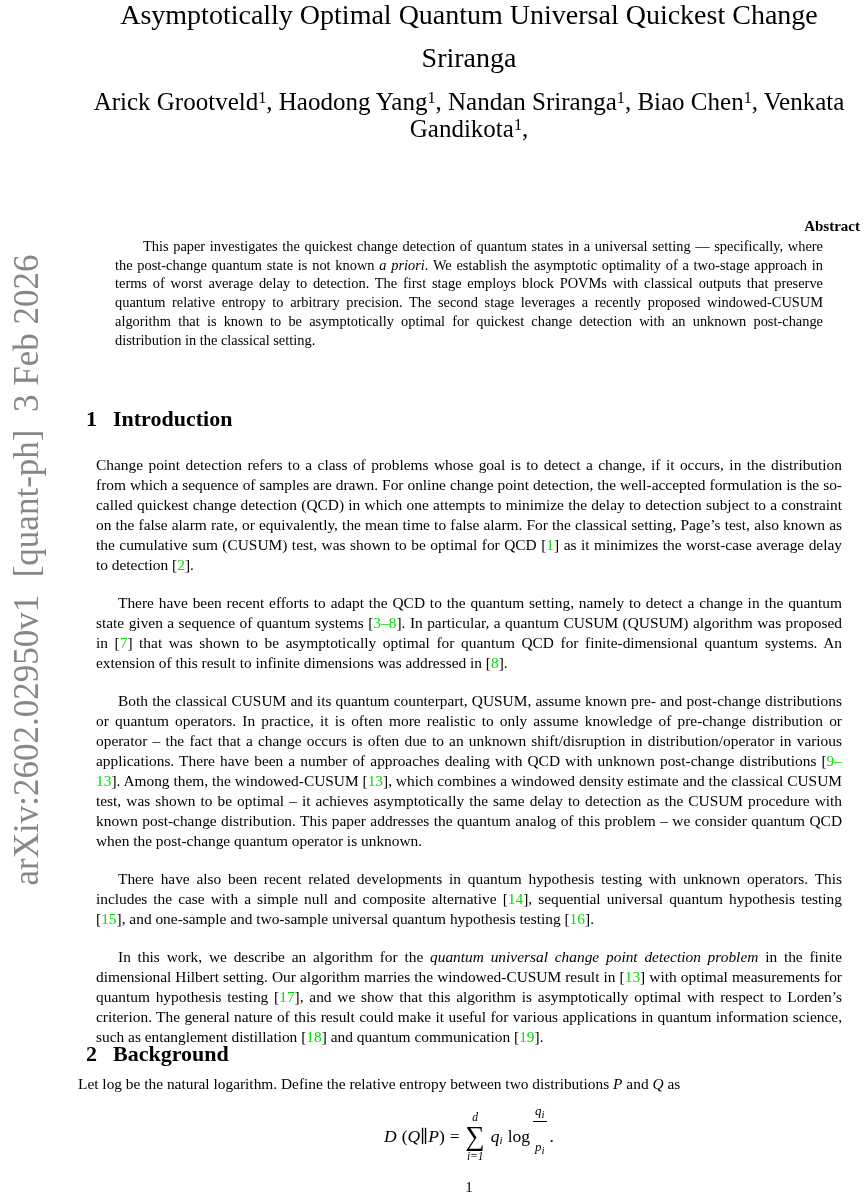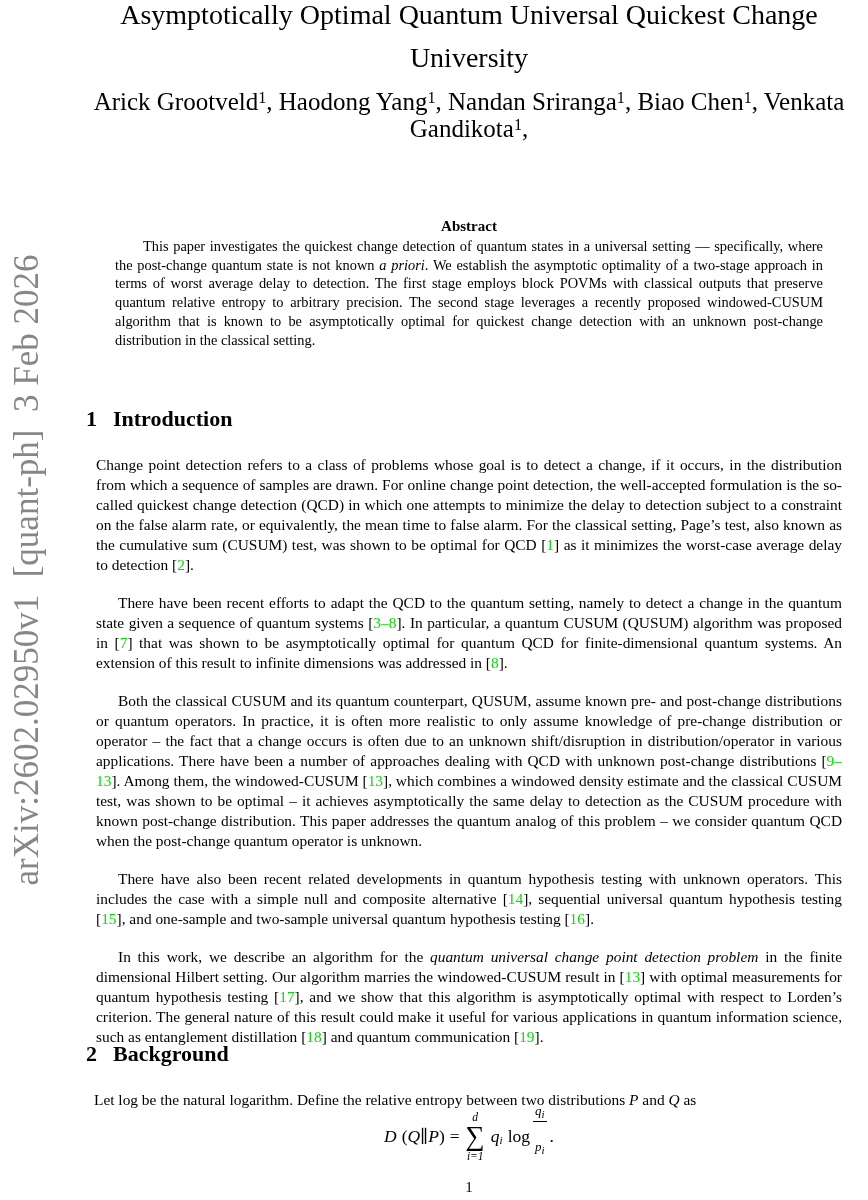--- a/index.html
+++ b/index.html
@@ -20,21 +20,21 @@
   }
   .authors{
     position:absolute;top:90px;left:0;width:100%;text-align:center;
     font-size:25px;line-height:24px;
   }
   .affiliation{
     position:absolute;top:150px;left:0;width:100%;text-align:center;
     font-size:17px;line-height:22px;
   }
   .abs-head{
-    position:absolute;top:218px;left:0;width:100%;text-align:center;
+    position:absolute;top:218px;left:0;width:100%;text-align:right;
     font-size:15px;font-weight:bold;margin:0;
   }
   .abs-body{
     position:absolute;top:237px;left:37px;width:708px;
     font-size:14.4px;line-height:18.7px;text-align:justify;text-indent:28px;
   }
   .sec-head{
     position:absolute;left:0;font-size:22px;font-weight:bold;margin:8px;line-height:26px;
   }
   #sec1-head{top:398px;}
@@ -43,21 +43,21 @@
   .body-text{
     position:absolute;top:437px;left:0;width:782px;
     font-size:15.4px;line-height:20px;text-align:justify;
   }
   .body-text p{margin:18px;}
   .body-text p.indent{text-indent:22px;}
   .bg-text{
     position:absolute;top:1074px;left:0;width:782px;
     font-size:15.4px;line-height:20px;text-align:justify;
   }
-  .bg-text p{margin:16px;}
+  .bg-text p{margin:0;}
   .equation{
     position:absolute;top:1101px;left:0;width:100%;
     display:flex;justify-content:center;align-items:center;
     font-size:17.5px;
   }
   .mi{font-style:italic;}
   .eqgap{display:inline-block;width:5px;}
   .sum{display:inline-flex;flex-direction:column;align-items:center;margin:0 6px;}
   .sum .limit{font-size:11.5px;font-style:italic;line-height:12px;}
   .sum .sigma{font-size:27px;line-height:27px;font-style:normal;}
@@ -74,21 +74,21 @@
 </style>
 </head>
 <body style="color: rgb(0, 0, 0);">
 
 <div class="watermark">arXiv:2602.02950v1  [quant-ph]  3 Feb 2026</div>
 
 <div class="page">
 
   <h1 class="title">
     <span>Asymptotically Optimal Quantum Universal Quickest Change</span><br>
-    <span>University</span>
+    <span>Sriranga</span>
   </h1>
 
   <div class="authors">
     <div><span>Arick Grootveld</span><span class="r-sup">1</span><span>, Haodong Yang</span><span class="r-sup">1</span><span>, Nandan Sriranga</span><span class="r-sup">1</span><span>, Biao Chen</span><span class="r-sup">1</span><span>, Venkata Gandikota</span><span class="r-sup">1</span><span>,</span></div>
   </div>
 
 
   <h2 class="abs-head">Abstract</h2>
   <div class="abs-body"><span>This paper investigates the quickest change detection of quantum states in a universal setting — specifically, where the post-change quantum state is not known </span><span class="r-i">a priori</span><span>.  We establish the asymptotic optimality of a two-stage approach in terms of worst average delay to detection. The first stage employs block POVMs with classical outputs that preserve quantum relative entropy to arbitrary precision. The second stage leverages a recently proposed windowed-CUSUM algorithm that is known to be asymptotically optimal for quickest change detection with an unknown post-change distribution in the classical setting.</span></div>
 

